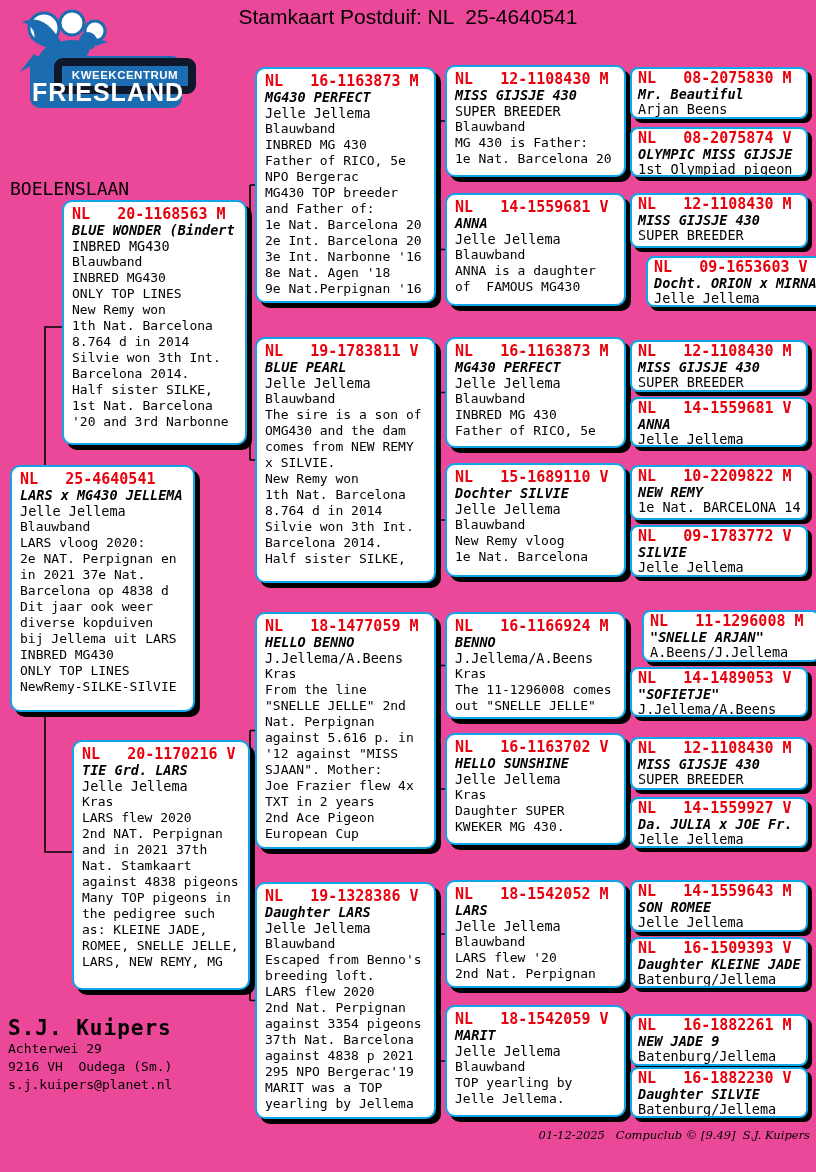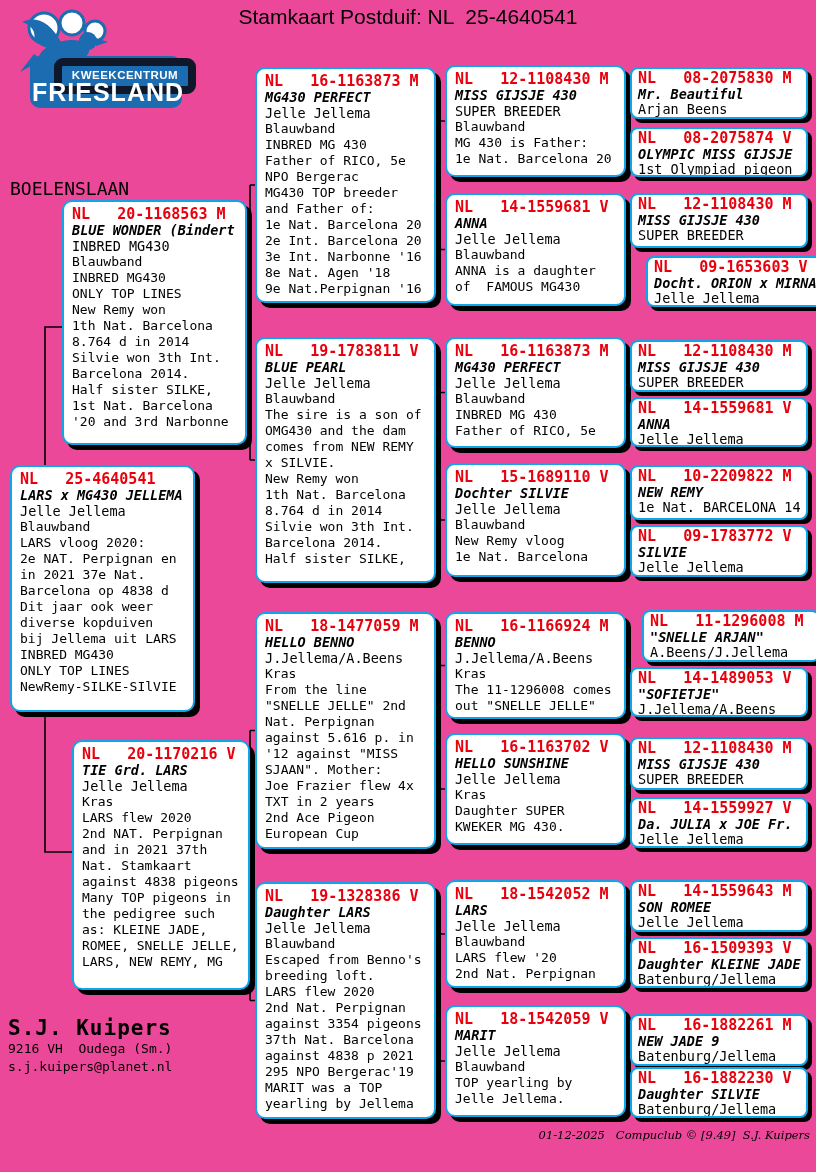--- a/index.html
+++ b/index.html
@@ -322,19 +322,20 @@
       </div>
       <div class="pbox small" style="left: 630px; top: 1067px; width: 178px; height: 51px;">
         <div class="ring">NL   16-1882230 V</div>
         <div class="pname">Daughter SILVIE</div>
         <div class="powner">Batenburg/Jellema</div>
       </div>
     </div>
 
   <div class="contact">
     <div class="cname">S.J. Kuipers</div>
+    <div class="cline">Achterwei 29</div>
     <div class="cline">9216 VH  Oudega (Sm.)</div>
     <div class="cline">s.j.kuipers@planet.nl</div>
   </div>
 
   <div class="footer">01-12-2025   Compuclub © [9.49]  S.J. Kuipers</div>
 
 </div>
 
 </body></html>

